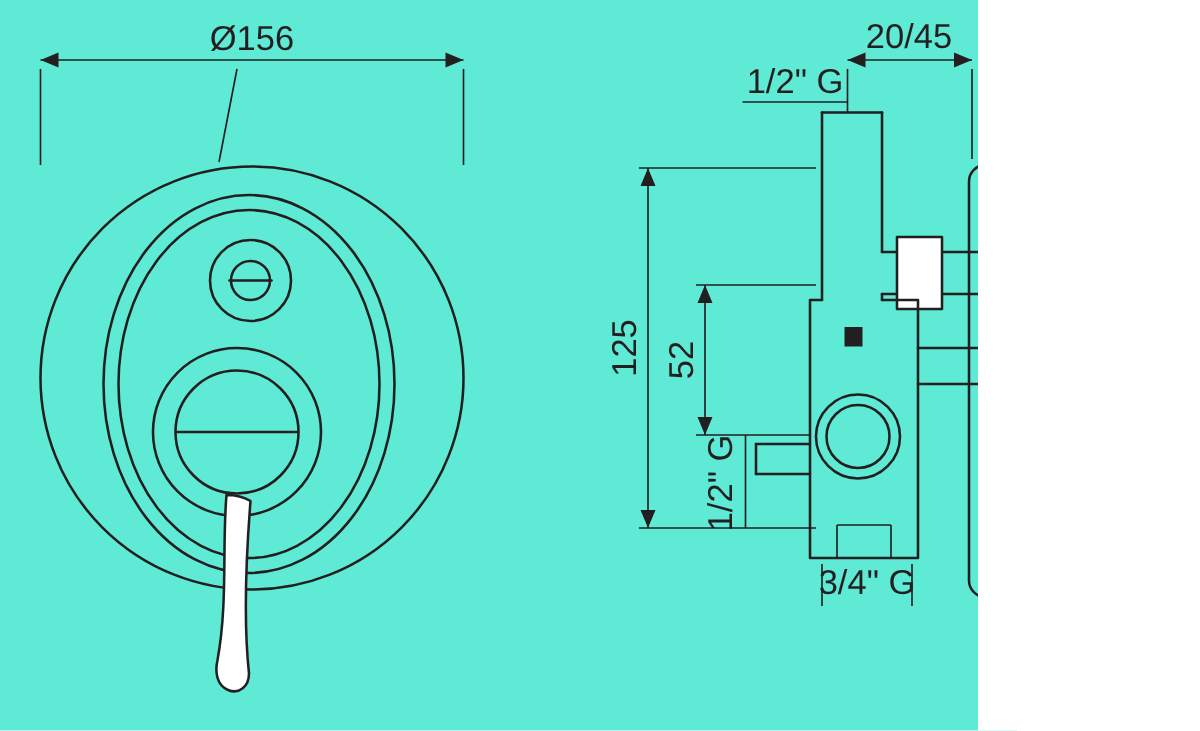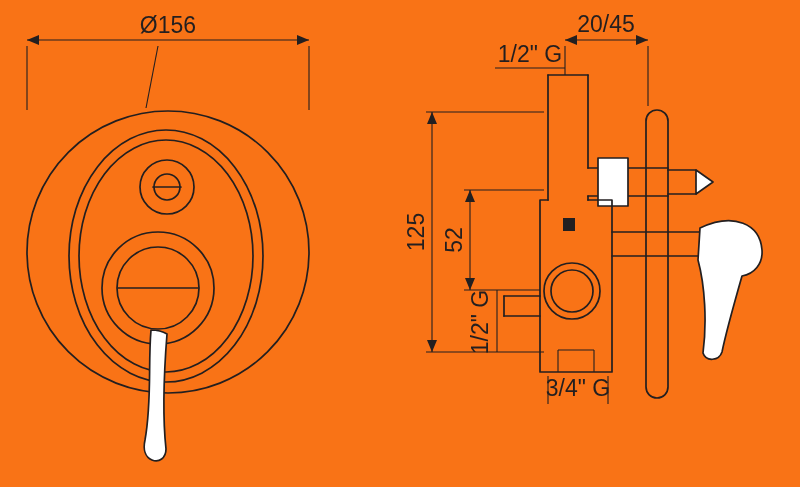--- a/index.html
+++ b/index.html
@@ -1,16 +1,16 @@
 <!DOCTYPE html>
 <html><head>
 <meta charset="utf-8">
 <style>
   html,body{margin:0;padding:0;background:#ffffff;}
-  .canvas{width:800px;height:487px;background:#f97316;position:relative;overflow:hidden;}
+  .canvas{width:652px;height:487px;background:#5eead4;position:relative;overflow:hidden;}
   svg{display:block;}
   .obj{fill:none;stroke:#231f20;stroke-width:1.7;stroke-linecap:round;stroke-linejoin:round;}
   .objf{fill:#ffffff;stroke:#231f20;stroke-width:1.7;stroke-linejoin:round;}
   .thin{fill:none;stroke:#231f20;stroke-width:1.1;stroke-linecap:butt;}
   .arrow{fill:#231f20;stroke:none;}
   .dark{fill:#231f20;stroke:none;}
   text{font-family:"Liberation Sans","DejaVu Sans",sans-serif;font-size:23px;fill:#231f20;}
 </style>
 </head>
 <body>

